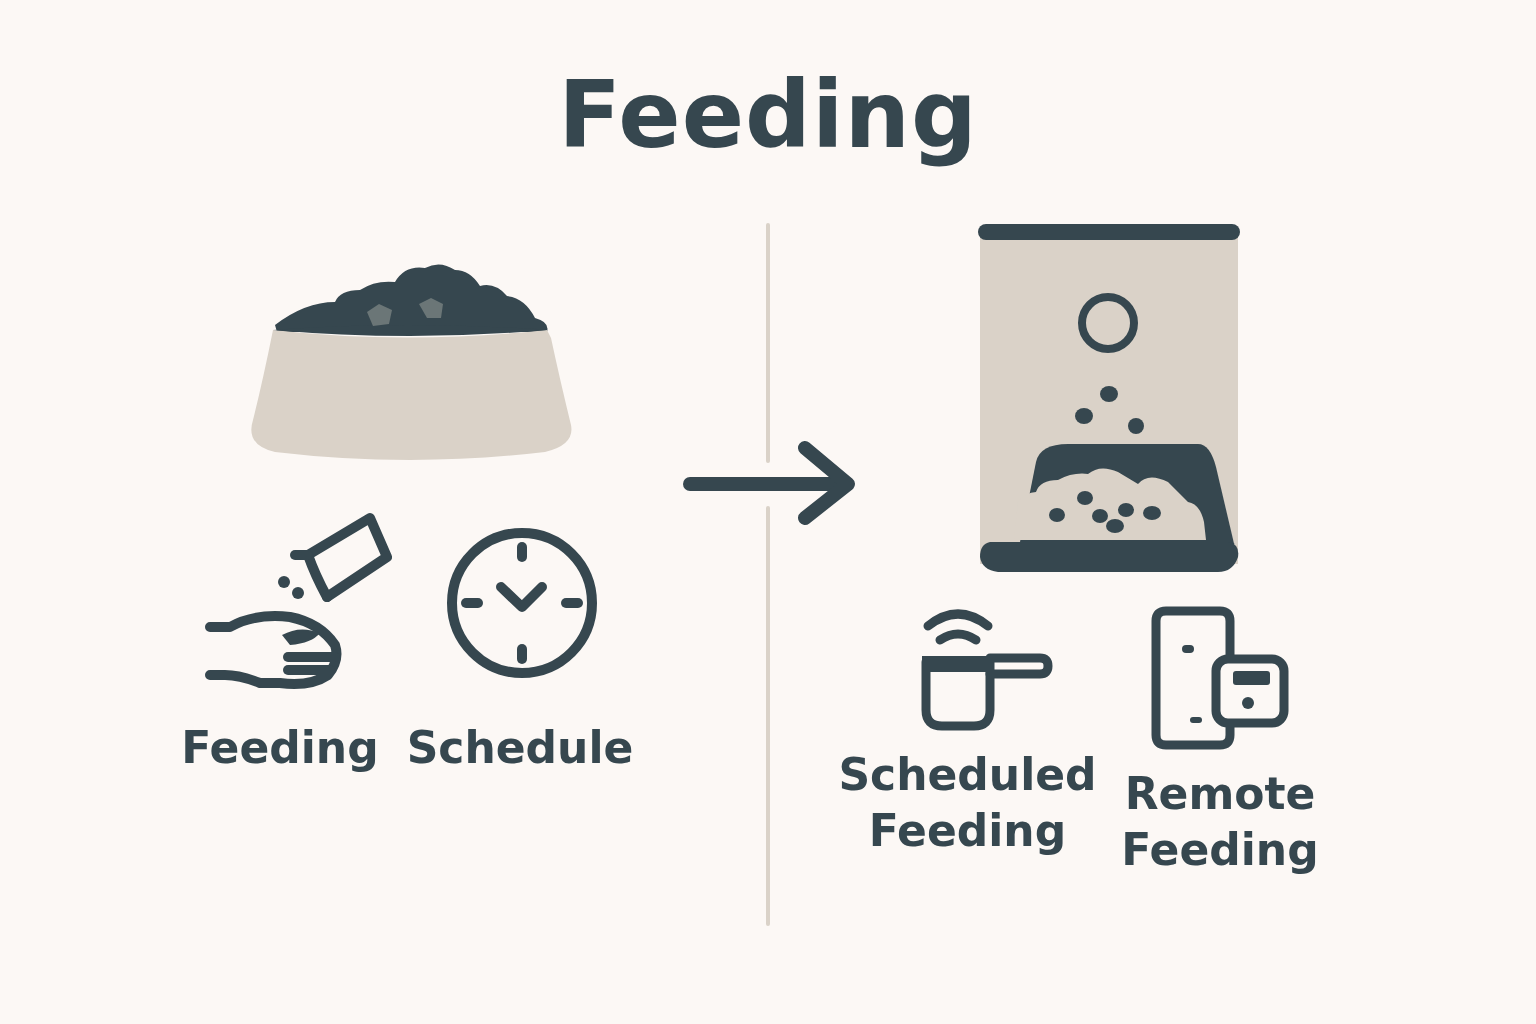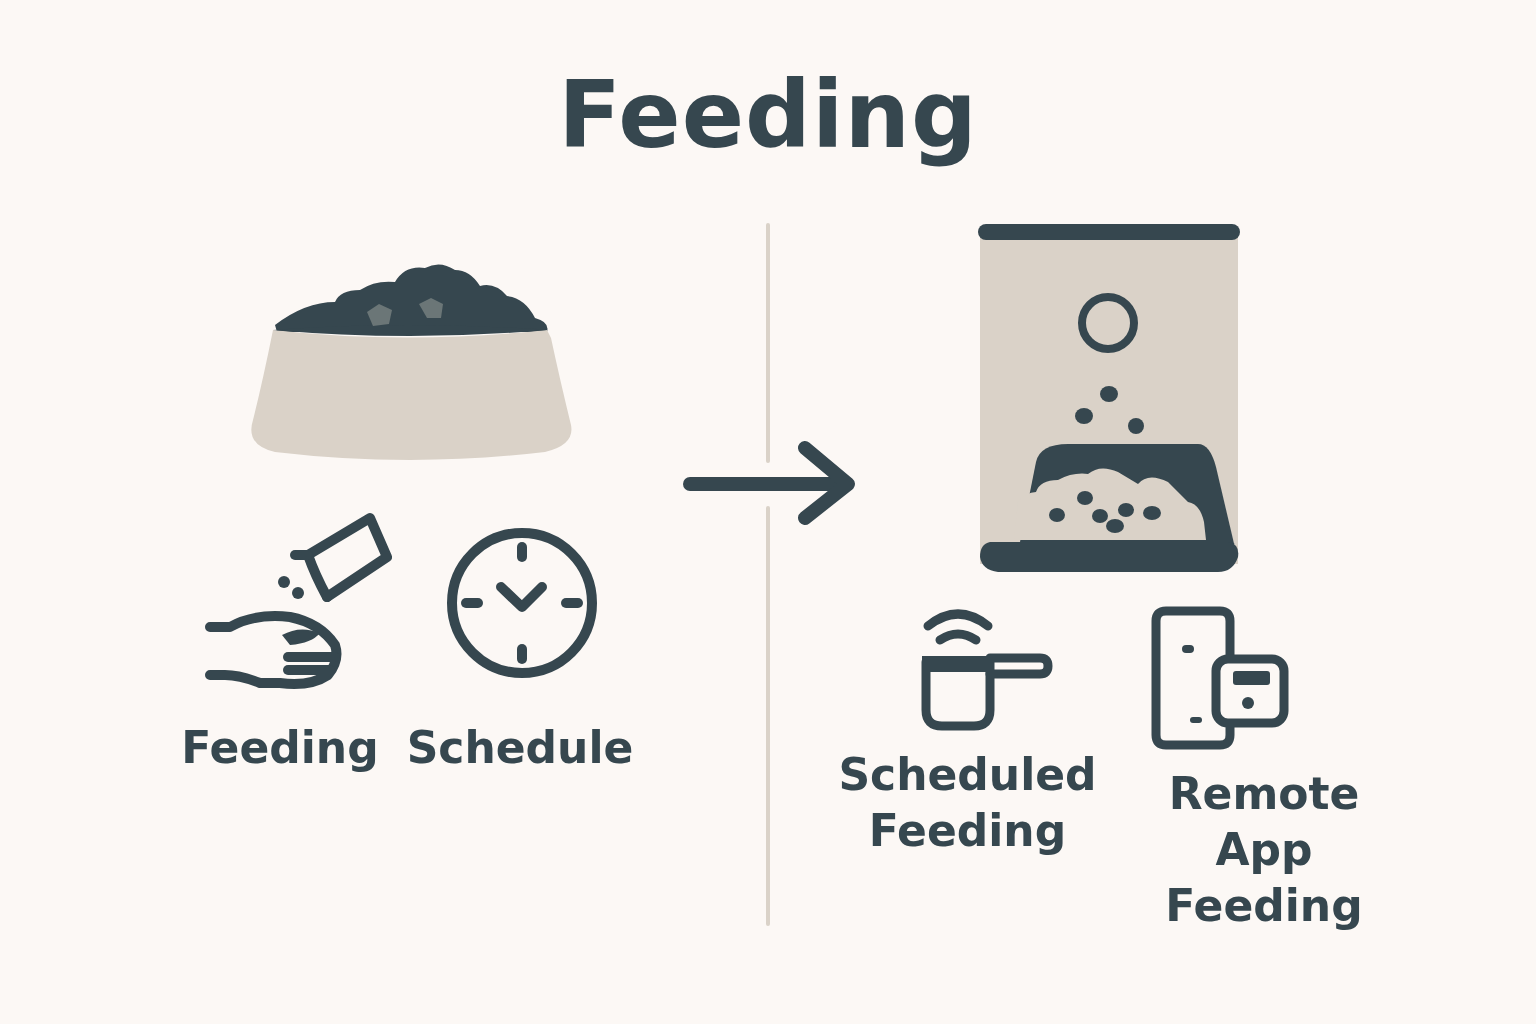--- a/index.html
+++ b/index.html
@@ -100,17 +100,16 @@
   <rect x="32" y="40" width="12" height="8" rx="4" fill="#36474f"></rect>
   <rect x="40" y="112" width="12" height="6" rx="3" fill="#36474f"></rect>
   <rect x="83" y="66" width="37" height="14" rx="3" fill="#36474f"></rect>
   <circle cx="98" cy="98" r="6" fill="#36474f"></circle>
 </svg>
 
 <div class="label" style="left:830px;top:747px;width:275px;">
   <span>Scheduled</span>
   <span>Feeding</span>
 </div>
-<div class="label" style="left:1154px;top:766px;width:220px;">
+<div class="label" style="left:1110px;top:766px;width:220px;">
   <span>Remote</span>
-  <span>App</span>
   <span>Feeding</span>
 </div>
 
 </body></html>

